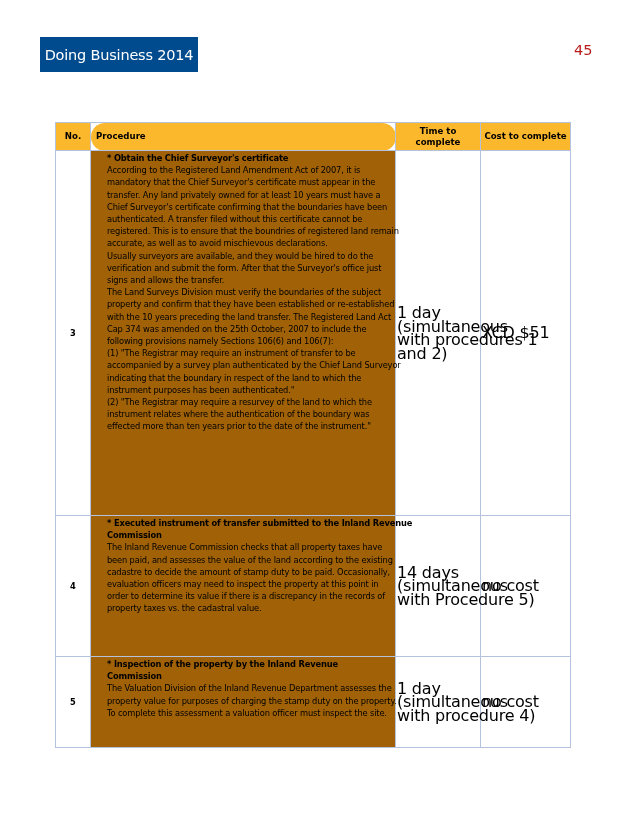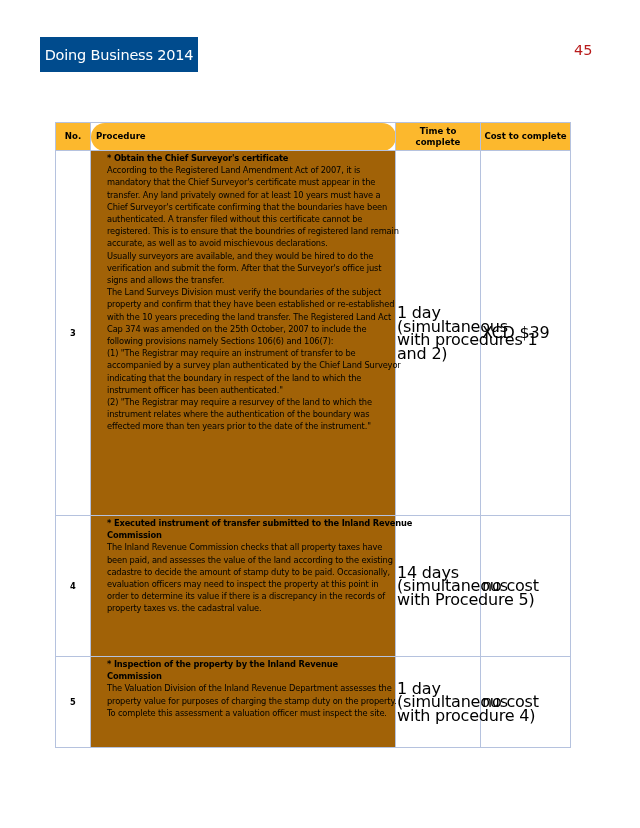--- a/index.html
+++ b/index.html
@@ -71,33 +71,33 @@
         </div>
         <div class="para">
           <span class="line">The Land Surveys Division must verify the boundaries of the subject</span>
           <span class="line">property and confirm that they have been established or re-established</span>
           <span class="line">with the 10 years preceding the land transfer. The Registered Land Act</span>
           <span class="line">Cap 374 was amended on the 25th October, 2007 to include the</span>
           <span class="line">following provisions namely Sections 106(6) and 106(7):</span>
           <span class="line">(1)  "The Registrar may require an instrument of transfer to be</span>
           <span class="line">accompanied by a survey plan authenticated by the Chief Land Surveyor</span>
           <span class="line">indicating that the boundary in respect of the land to which the</span>
-          <span class="line">instrument officer has been authenticated."</span>
+          <span class="line">instrument purposes has been authenticated."</span>
           <span class="line">(2)  "The Registrar may require a resurvey of the land to which the</span>
           <span class="line">instrument relates where the authentication of the boundary was</span>
           <span class="line">effected more than ten years prior to the date of the instrument."</span>
         </div>
       </td>
       <td class="time">
         <span class="line">1 day</span>
         <span class="line">(simultaneous</span>
         <span class="line">with procedures 1</span>
         <span class="line">and 2)</span>
       </td>
-      <td class="cost">XCD $39</td>
+      <td class="cost">XCD $51</td>
     </tr>
 
     <tr style="height:141px;">
       <td class="no">4</td>
       <td class="proc">
         <div class="proc-title">
           <span class="line">* Executed instrument of transfer submitted to the Inland Revenue</span>
           <span class="line">Commission</span>
         </div>
         <div class="para">

